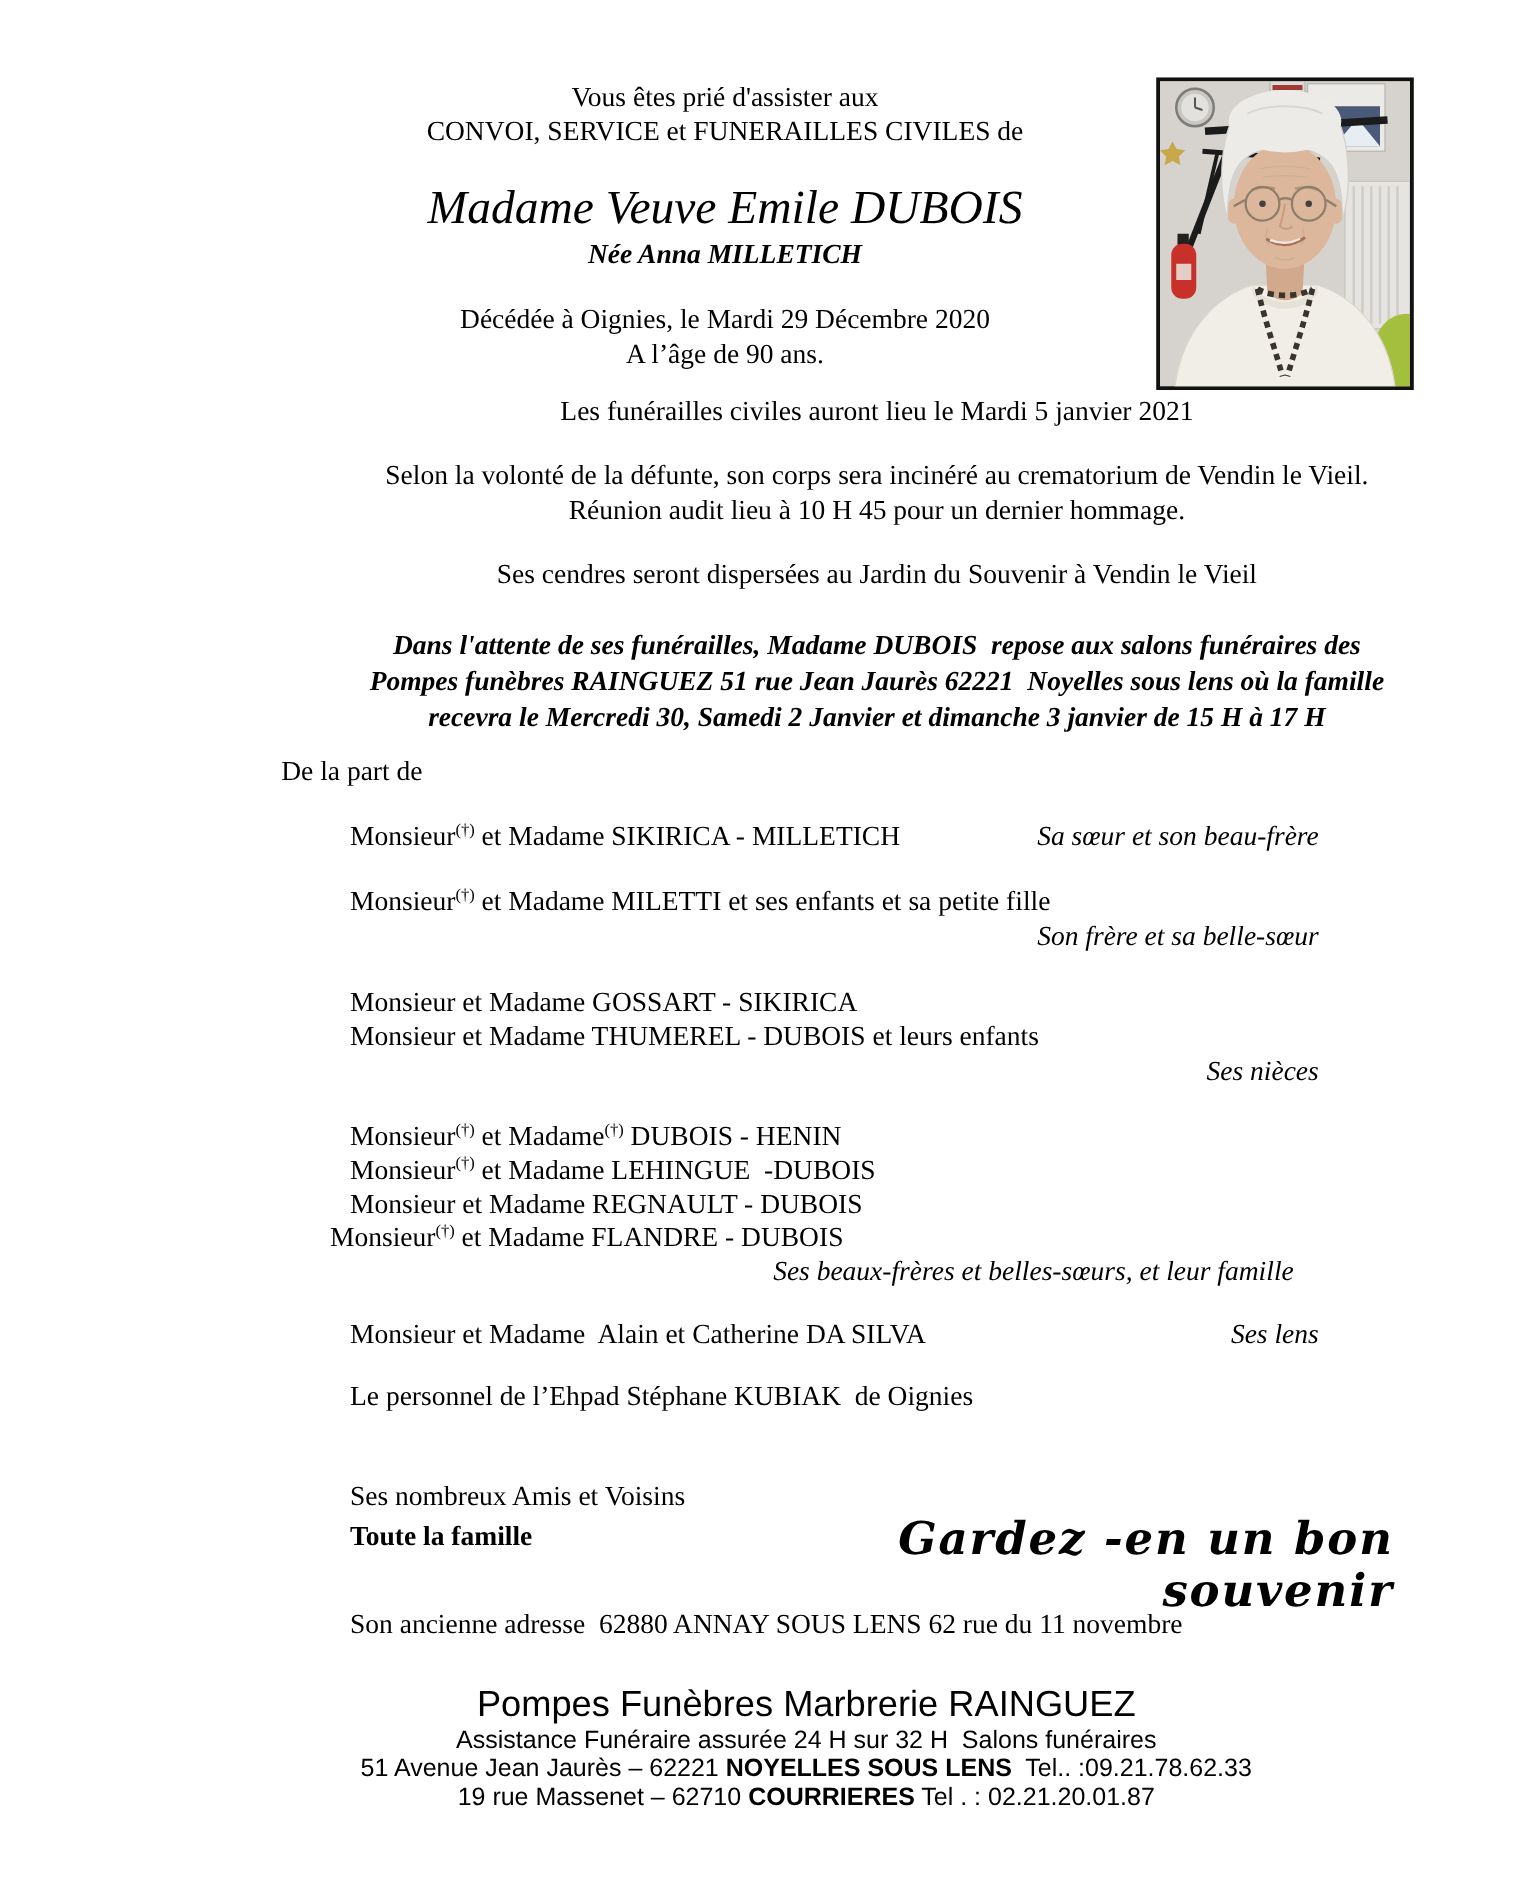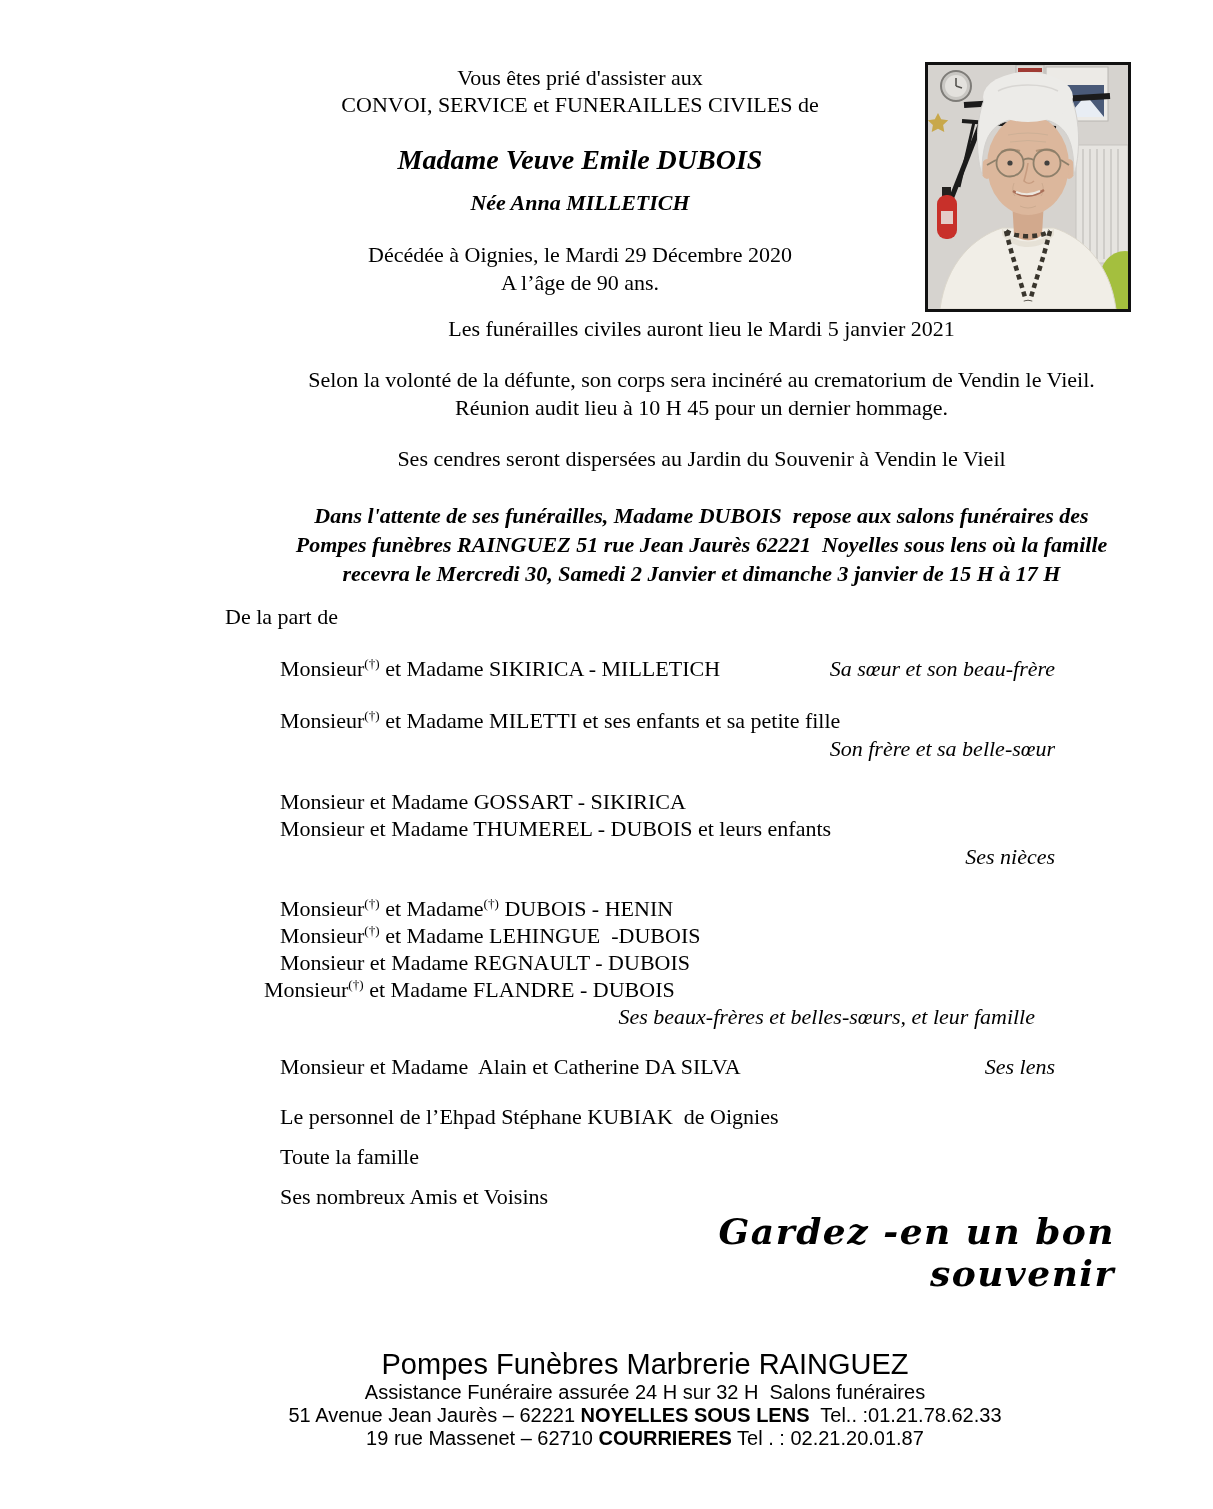--- a/index.html
+++ b/index.html
@@ -14,21 +14,21 @@
   }
   .abs { position:absolute; }
   .c { text-align:center; }
   .r { text-align:right; }
   .bi { font-weight:bold; font-style:italic; }
   .it { font-style:italic; }
   .b { font-weight:bold; }
   [data-bind] { white-space:pre-wrap; }
   .sup { font-size:0.60em; vertical-align:super; line-height:0; }
   .row { display:flex; justify-content:space-between; align-items:baseline; }
-  .title { font-size:28px; font-weight:bold; font-style:italic; }
+  .title { font-size:38px; font-weight:normal; font-style:italic; }
   .subtitle { font-size:22px; font-weight:bold; font-style:italic; }
   .script {
     font-family:"DejaVu Serif",serif;
     font-style:italic; font-weight:bold;
     font-size:36px; letter-spacing:1.5px;
   }
   .sans { font-family:"Liberation Sans","DejaVu Sans",sans-serif; }
   .f-title { font-size:29px; line-height:33px; }
   .f-line  { font-size:20px; line-height:23px; }
   .photo-frame {
@@ -99,31 +99,32 @@
     <span><span data-bind="family.items.7.pre">Monsieur</span><span class="sup" data-bind="family.items.7.sup1">(†)</span><span data-bind="family.items.7.mid"> et Madame FLANDRE - DUBOIS</span></span>
   </div>
   <div class="abs r it" style="left:280px; top:1004px; width:755px;" data-bind="family.items.7.relation">Ses beaux-frères et belles-sœurs, et leur famille</div>
 
   <div class="abs row" style="left:280px; top:1054px; width:775px;gap:40px;">
     <span data-bind="family.items.8.line">Monsieur et Madame  Alain et Catherine DA SILVA</span>
     <span class="it" data-bind="family.items.8.relation">Ses lens</span>
   </div>
 
   <div class="abs" style="left:280px; top:1104px; width:775px;" data-bind="family.items.9.line">Le personnel de l’Ehpad Stéphane KUBIAK  de Oignies</div>
-  <div class="abs" style="left:280px; top:1144px; width:775px;" data-bind="family.items.10.line">Toute la famille</div>
+  <div class="abs" style="left:280px; top:1216px; width:775px;font-weight:bold;" data-bind="family.items.10.line">Toute la famille</div>
   <div class="abs" style="left:280px; top:1184px; width:775px;" data-bind="family.items.11.line">Ses nombreux Amis et Voisins</div>
 
   <div class="abs r script" style="left:590px; top:1210px; width:525px;" data-bind="notice.closing_script">Gardez -en un bon souvenir</div>
 
+  <div class="abs" style="left:280px; top:1286px;" data-bind="notice.old_address">Son ancienne adresse  62880 ANNAY SOUS LENS 62 rue du 11 novembre</div>
 
   <div class="abs c sans" style="left:90px; top:1348px; width:1110px;">
     <div class="f-title" data-bind="footer.company">Pompes Funèbres Marbrerie RAINGUEZ</div>
     <div class="f-line" data-bind="footer.assistance_line">Assistance Funéraire assurée 24 H sur 32 H  Salons funéraires</div>
     <div class="f-line">
-      <span data-bind="footer.address1_pre">51 Avenue Jean Jaurès – 62221 </span><span class="b" data-bind="footer.address1_city">NOYELLES SOUS LENS</span><span data-bind="footer.address1_tail">  Tel.. :01.21.78.62.33</span>
+      <span data-bind="footer.address1_pre">51 Avenue Jean Jaurès – 62221 </span><span class="b" data-bind="footer.address1_city">NOYELLES SOUS LENS</span><span data-bind="footer.address1_tail">  Tel.. :09.21.78.62.33</span>
     </div>
     <div class="f-line">
       <span data-bind="footer.address2_pre">19 rue Massenet – 62710 </span><span class="b" data-bind="footer.address2_city">COURRIERES</span><span data-bind="footer.address2_tail"> Tel . : 02.21.20.01.87</span>
     </div>
   </div>
 
   <div class="photo-frame">
     <svg width="200" height="244" viewBox="0 0 200 244" xmlns="http://www.w3.org/2000/svg">
 
       <rect x="0" y="0" width="200" height="244" fill="var(--photo_wall)"></rect>

